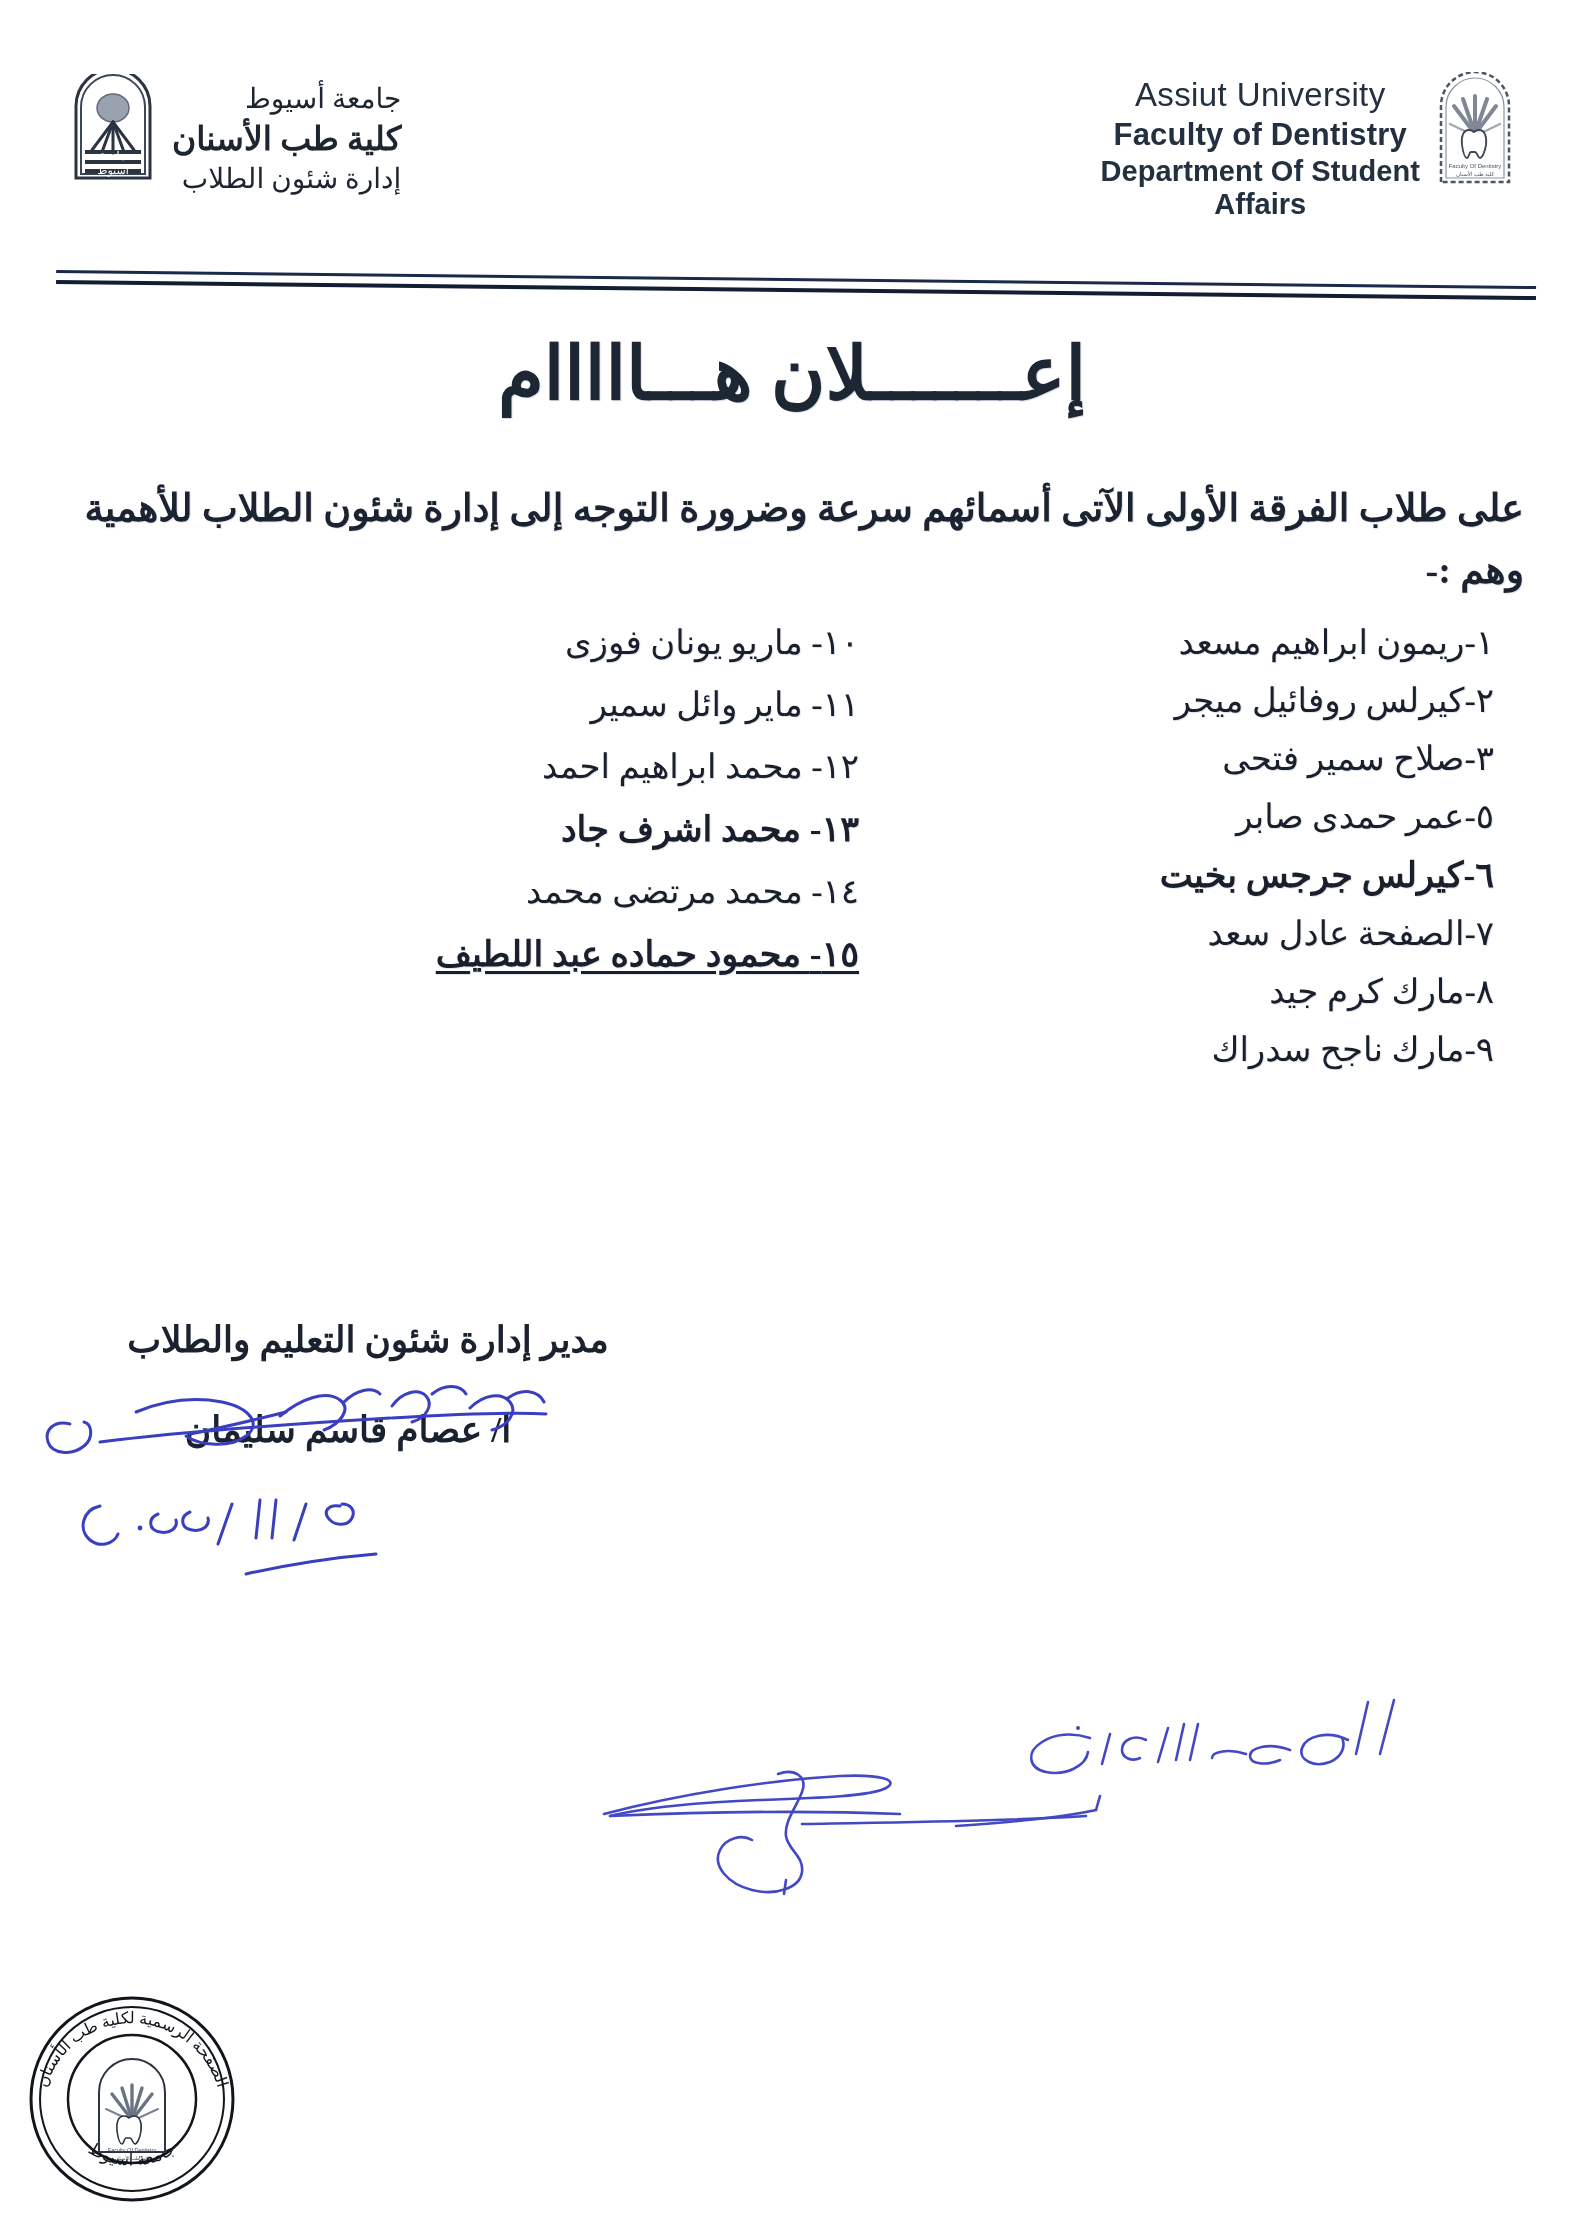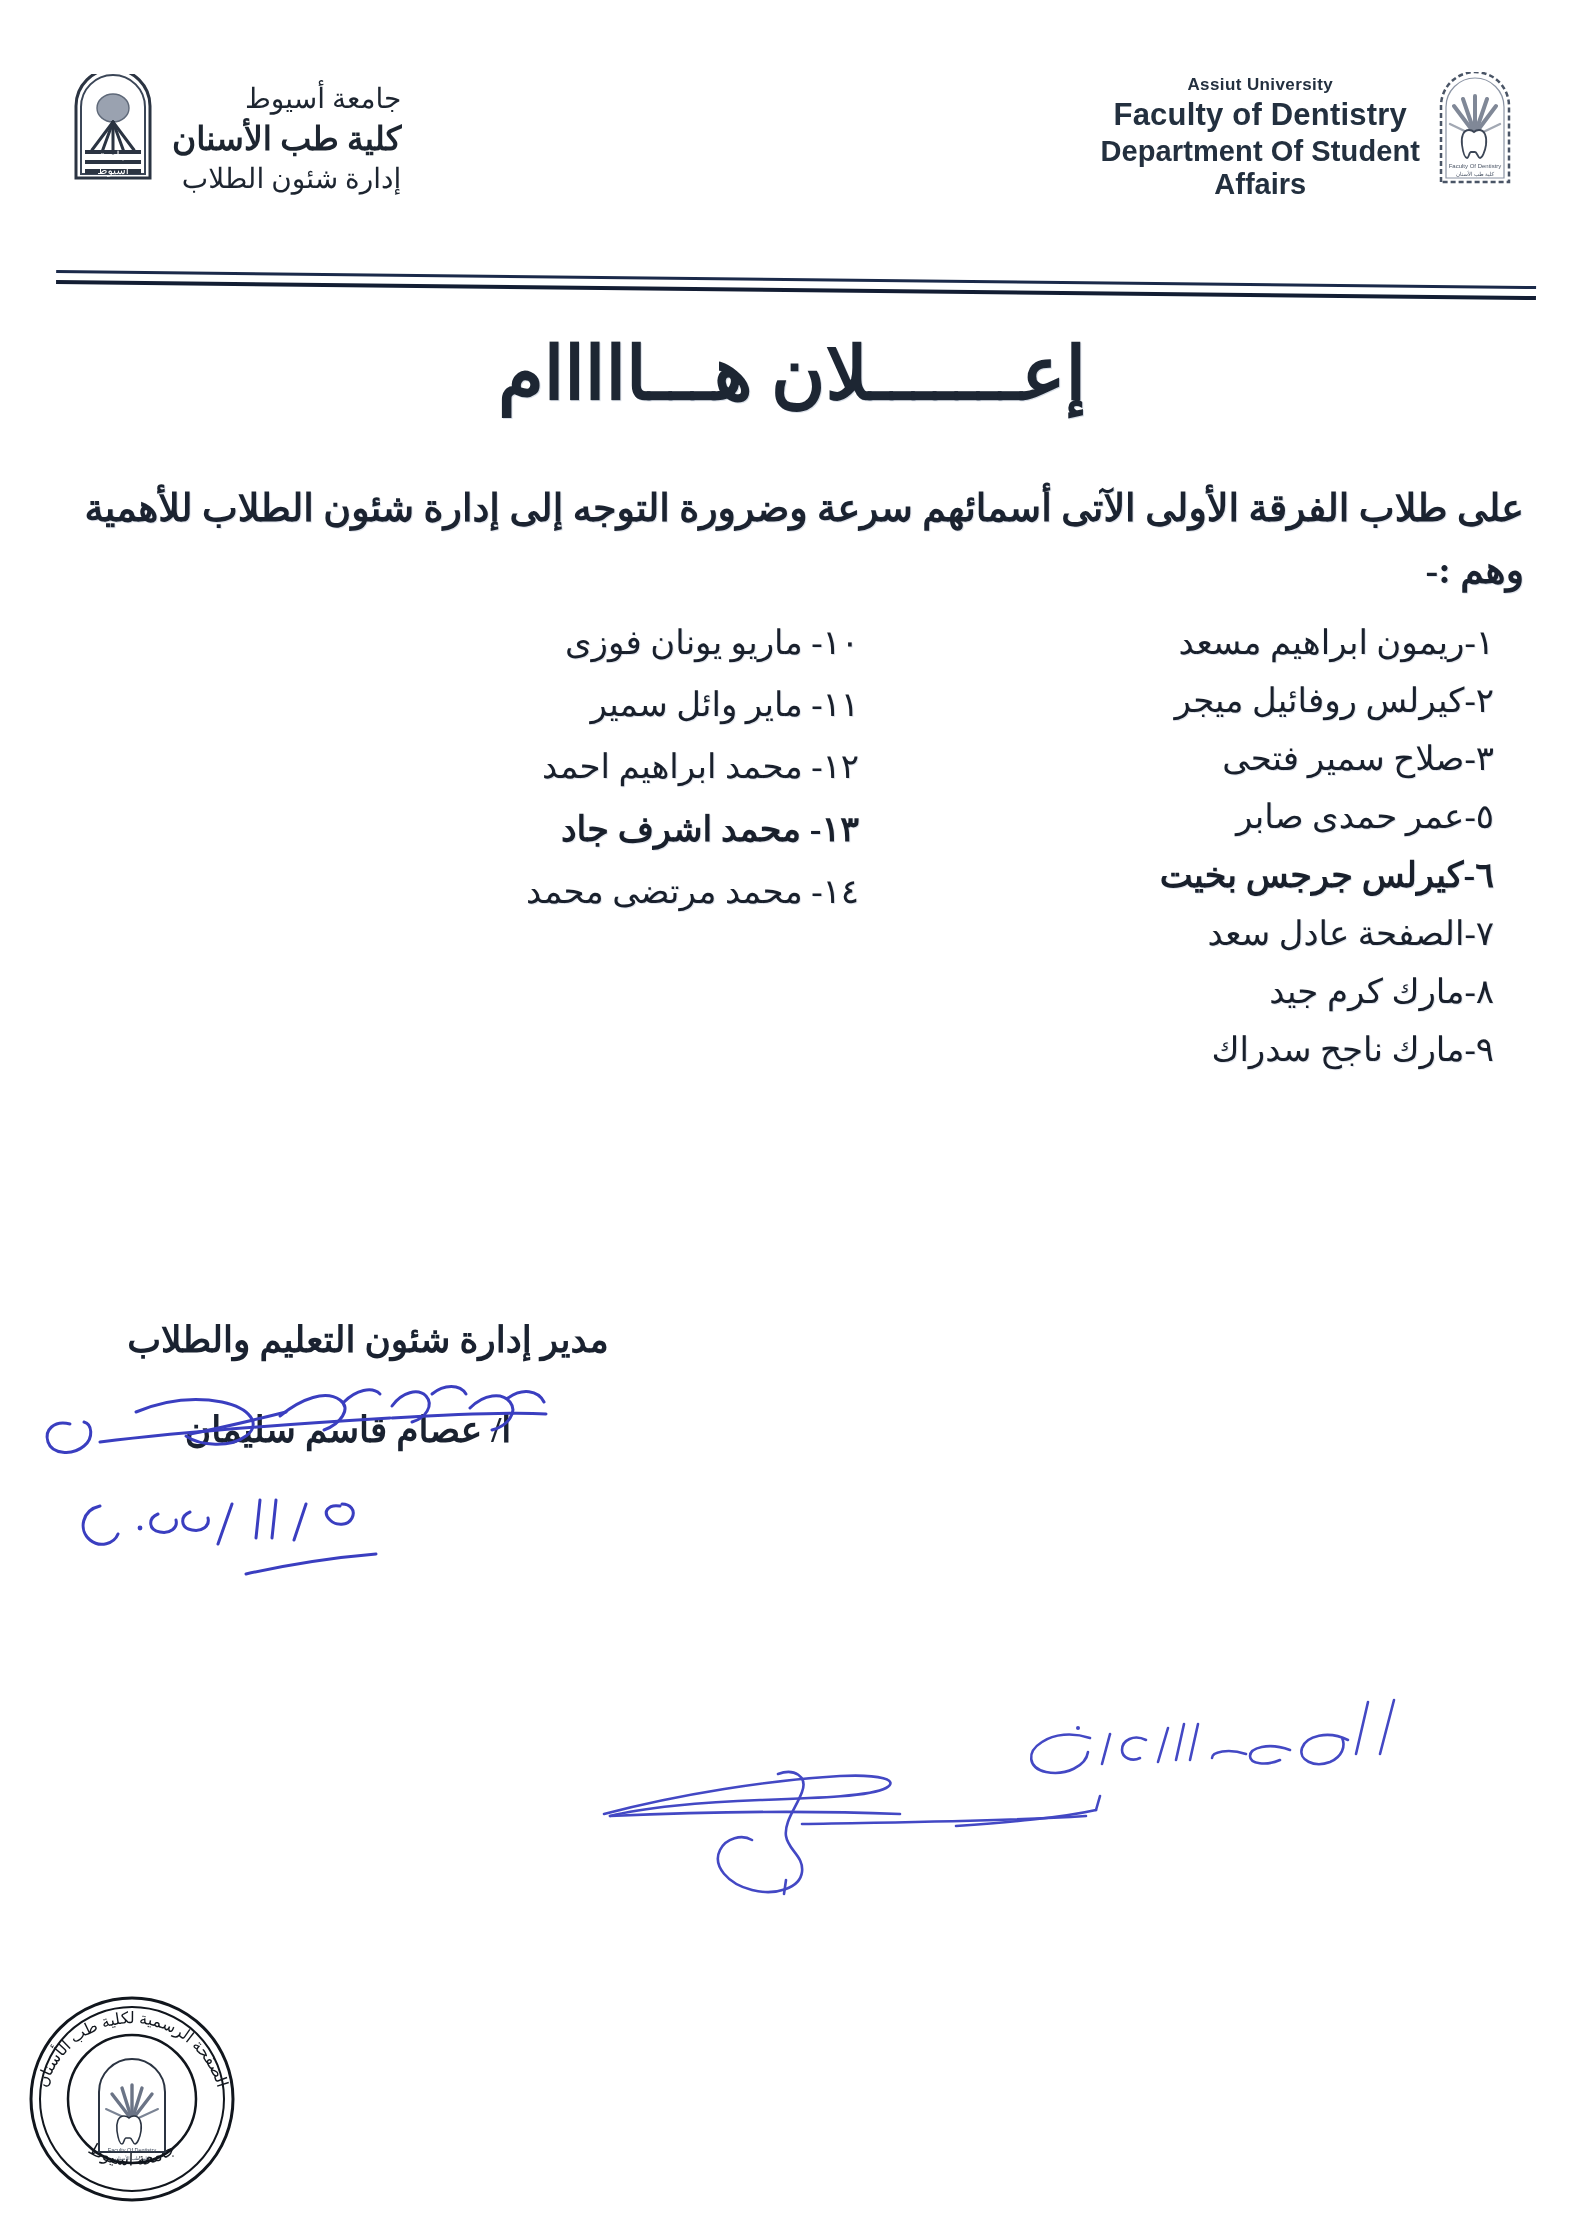--- a/index.html
+++ b/index.html
@@ -49,22 +49,22 @@
 
   
   .en-text {
     text-align: center;
     font-family: "Liberation Sans", "DejaVu Sans", sans-serif;
     color: #23303f;
     padding-top: 4px;
     direction: ltr;
   }
   .en-text .l1 {
-    font-size: 17px;
-    font-weight: bold;
+    font-size: 33px;
+    font-weight: normal;
     letter-spacing: .4px;
     line-height: 1.28;
   }
   .en-text .l2 {
     font-size: 31px;
     font-weight: bold;
     line-height: 1.22;
     letter-spacing: .2px;
   }
   .en-text .l3 {
@@ -334,20 +334,21 @@
       <div class="name-row"><span>٨-</span><span>مارك كرم جيد</span></div>
       <div class="name-row"><span>٩-</span><span>مارك ناجح سدراك</span></div>
     </div>
 
     <div class="col col-left">
       <div class="name-row"><span>١٠-</span> <span>ماريو يونان فوزى</span></div>
       <div class="name-row"><span>١١-</span> <span>ماير وائل سمير</span></div>
       <div class="name-row"><span>١٢-</span> <span>محمد ابراهيم احمد</span></div>
       <div class="name-row b"><span>١٣-</span> <span>محمد اشرف جاد</span></div>
       <div class="name-row"><span>١٤-</span> <span>محمد مرتضى محمد</span></div>
+      <div class="name-row b u"><span>١٥-</span> <span>محمود حماده عبد اللطيف</span></div>
     </div>
   </div>
 
   <div class="sigblock">
     <div class="sig-title">مدير إدارة شئون التعليم والطلاب</div>
     <div class="sig-name">ا/ عصام قاسم سليمان</div>
   </div>
 
   <div class="ink ink-sign1">
     <svg viewBox="0 0 620 130" width="620" height="130" aria-hidden="true">

